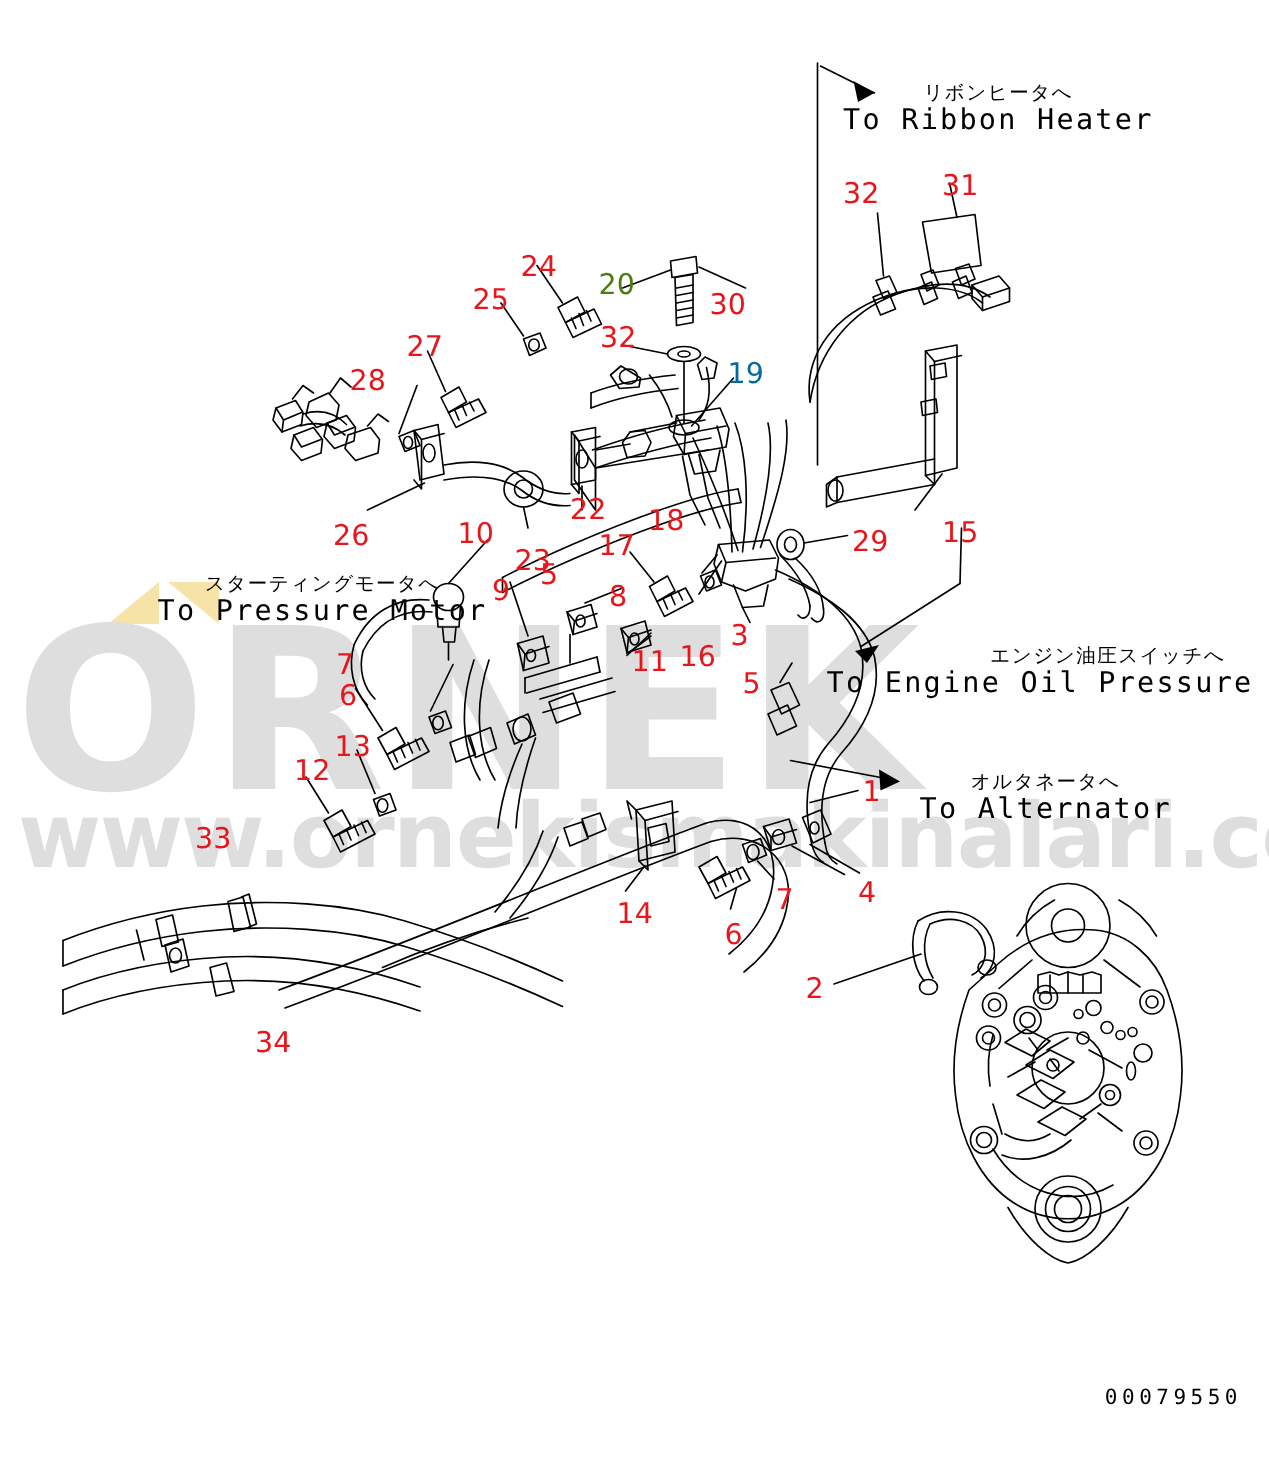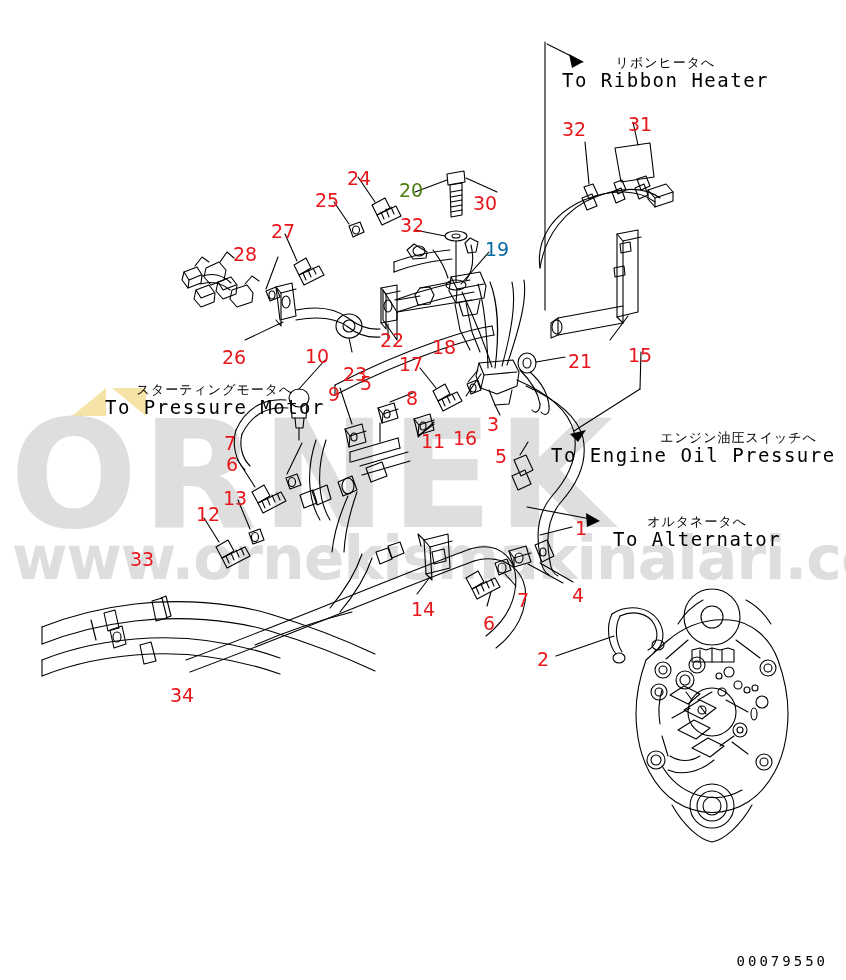--- a/index.html
+++ b/index.html
@@ -85,21 +85,21 @@
   }
   .dest .en{
     font-family:"DejaVu Sans Mono","Liberation Mono",monospace;
     font-size:19px;
     line-height:18px;
     letter-spacing:1.5px;
     display:block;
   }
   #partno{
     position:absolute;
-    right:18px; bottom:11px;
+    right:18px; bottom:40px;
     font-family:"DejaVu Sans Mono","Liberation Mono",monospace;
     font-size:14px;
     letter-spacing:3px;
     color:#000;
     z-index:5;
   }
 </style>
 </head>
 <body>
 
@@ -503,21 +503,21 @@
       <div class="callout" style="left: 485px; top: 240px; color: #0369a1;">19</div>
       <div class="callout" style="left: 399px; top: 181px; color: #4d7c0f;">20</div>
       <div class="callout" style="left: 400px; top: 216px; color: rgb(232, 22, 26);">32</div>
       <div class="callout" style="left: 380px; top: 331px; color: rgb(232, 22, 26);">22</div>
       <div class="callout" style="left: 343px; top: 365px; color: rgb(232, 22, 26);">23</div>
       <div class="callout" style="left: 347px; top: 169px; color: rgb(232, 22, 26);">24</div>
       <div class="callout" style="left: 315px; top: 191px; color: rgb(232, 22, 26);">25</div>
       <div class="callout" style="left: 222px; top: 348px; color: rgb(232, 22, 26);">26</div>
       <div class="callout" style="left: 271px; top: 222px; color: rgb(232, 22, 26);">27</div>
       <div class="callout" style="left: 233px; top: 245px; color: rgb(232, 22, 26);">28</div>
-      <div class="callout" style="left: 568px; top: 352px; color: rgb(232, 22, 26);">21</div>
+      <div class="callout" style="left: 568px; top: 352px; color: rgb(232, 22, 26);">29</div>
       <div class="callout" style="left: 473px; top: 194px; color: rgb(232, 22, 26);">30</div>
       <div class="callout" style="left: 628px; top: 115px; color: rgb(232, 22, 26);">31</div>
       <div class="callout" style="left: 562px; top: 120px; color: rgb(232, 22, 26);">32</div>
       <div class="callout" style="left: 130px; top: 550px; color: rgb(232, 22, 26);">33</div>
       <div class="callout" style="left: 170px; top: 686px; color: rgb(232, 22, 26);">34</div>
     </div>
 
   <div id="dest-layer">
       <div class="dest" style="left: 562px; top: 55px;">
         <span class="jp">リボンヒータへ</span>

